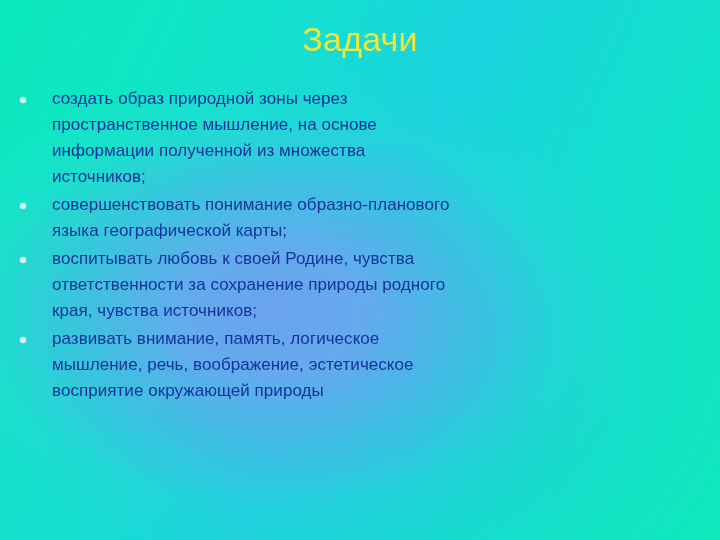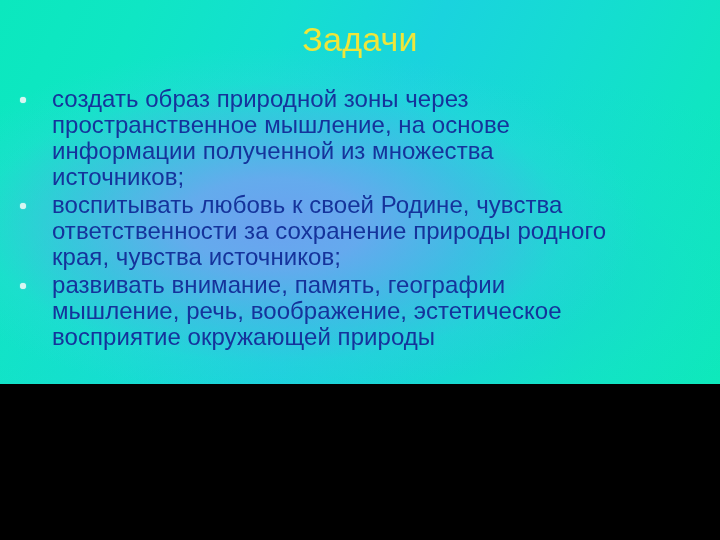--- a/index.html
+++ b/index.html
@@ -4,21 +4,21 @@
 <style>
   html, body {
     margin: 0;
     padding: 0;
     background: #000;
   }
 
   #slide {
     position: relative;
     width: 720px;
-    height: 384px;
+    height: 540px;
     overflow: hidden;
     font-family: "Liberation Sans", "DejaVu Sans", sans-serif;
     
     background-color: #10E5C2;
     background-image:
       radial-gradient(ellipse 58% 52% at 38% 58%,
         rgba(110,160,240,0.96) 0%,
         rgba(110,165,240,0.88) 22%,
         rgba(86,176,235,0.55) 48%,
         rgba(60,210,225,0.20) 70%,
@@ -75,21 +75,21 @@
     top: 11px;
     width: 6px;
     height: 6px;
     border-radius: 50%;
     background: #D8F6F2;
     box-shadow: 0 0 1px rgba(255,255,255,0.85);
   }
 
   .bullet-text {
     display: block;
-    font-size: 24px;
+    font-size: 17px;
     line-height: 26px;
     color: #15339B;
     letter-spacing: 0.05px;
     white-space: pre-line;
   }
 </style>
 </head>
 <body>
 
 <div id="slide">
@@ -101,30 +101,35 @@
   <div class="body">
 
     <div class="bullet-item">
       <span class="bullet-dot"></span>
       <span class="bullet-text">создать образ природной зоны через
 пространственное мышление, на основе
 информации полученной из множества
 источников;</span>
     </div>
 
+    <div class="bullet-item">
+      <span class="bullet-dot"></span>
+      <span class="bullet-text">совершенствовать понимание образно-планового
+языка географической карты;</span>
+    </div>
 
 
     <div class="bullet-item">
       <span class="bullet-dot"></span>
       <span class="bullet-text">воспитывать любовь к своей Родине, чувства
 ответственности за  сохранение природы родного
 края, чувства источников;</span>
     </div>
 
     <div class="bullet-item">
       <span class="bullet-dot"></span>
-      <span class="bullet-text">развивать внимание, память, географии
+      <span class="bullet-text">развивать внимание, память, логическое
 мышление, речь, воображение, эстетическое
 восприятие окружающей природы</span>
     </div>
 
   </div>
 </div>
 
 </body></html>

